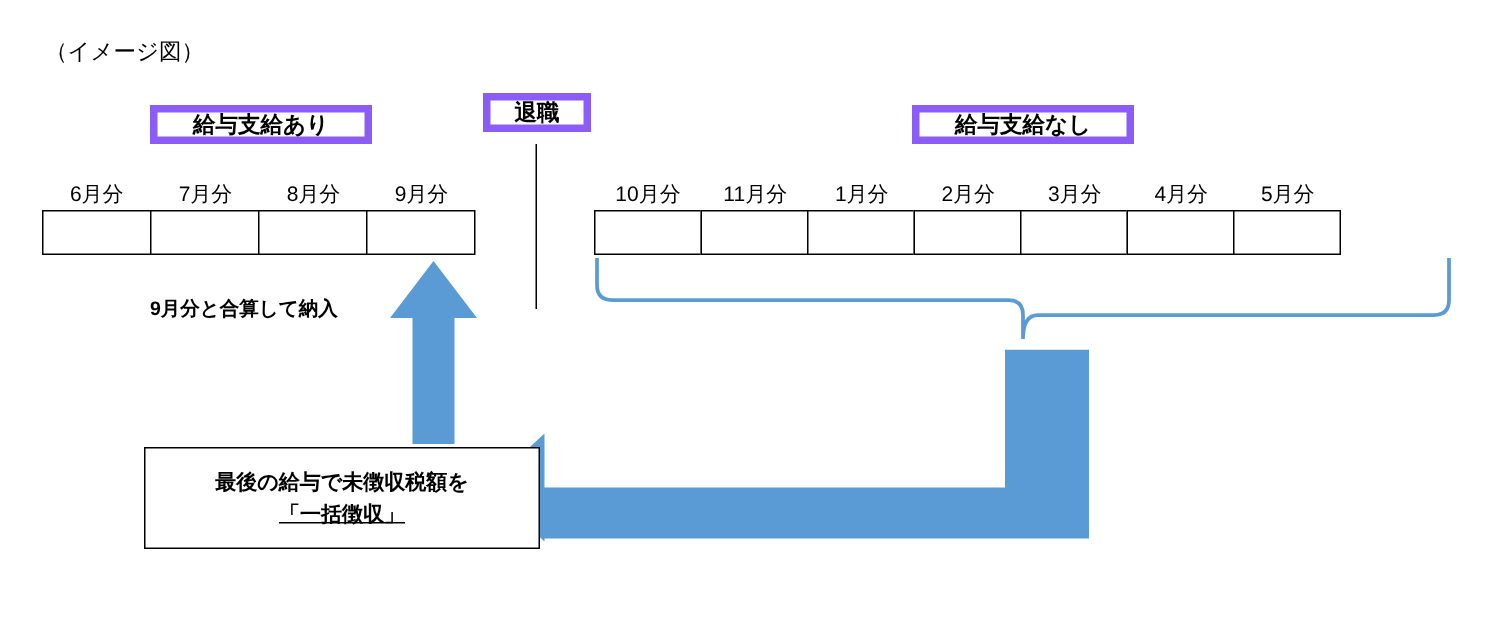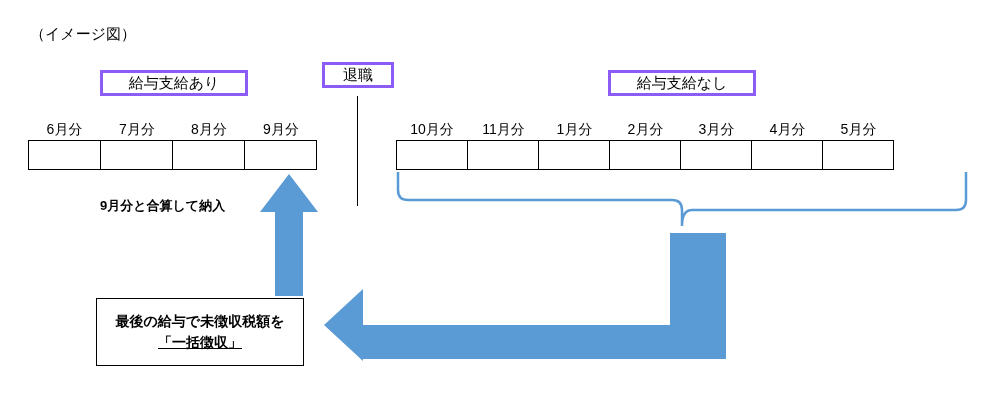--- a/index.html
+++ b/index.html
@@ -14,24 +14,24 @@
   .abs{position:absolute;}
 
   #caption{
     left:30px;top:25px;
     font-size:15px;
     letter-spacing:0px;
   }
 
   
   .hdr-box{
-    border:3px solid #8b5cf6;
+    border:5px solid #8b5cf6;
     background:#fff;
     font-size:15px;
-    font-weight:normal;
+    font-weight:bold;
     display:flex;align-items:center;justify-content:center;
     box-sizing:border-box;
     height:26px;
   }
   #hdr-paid{left:100px;top:70px;width:148px;}
   #hdr-retire{left:322px;top:62px;width:72px;}
   #hdr-unpaid{left:608px;top:70px;width:148px;}
 
   
   .months-wrap{display:flex;}
@@ -72,21 +72,21 @@
 
   
   #note{
     left:100px;top:197px;
     font-size:13px;font-weight:bold;
     white-space:nowrap;
   }
 
   
   #bottom-box{
-    left:96px;top:298px;width:208px;height:68px;
+    left:96px;top:298px;width:264px;height:68px;
     border:1px solid #000;background:#fff;
     box-sizing:border-box;
     display:flex;flex-direction:column;
     align-items:center;justify-content:center;
     font-size:14px;font-weight:bold;
     line-height:1.5;
   }
   #bottom-box .l2{text-decoration:underline;}
 </style>
 </head>

